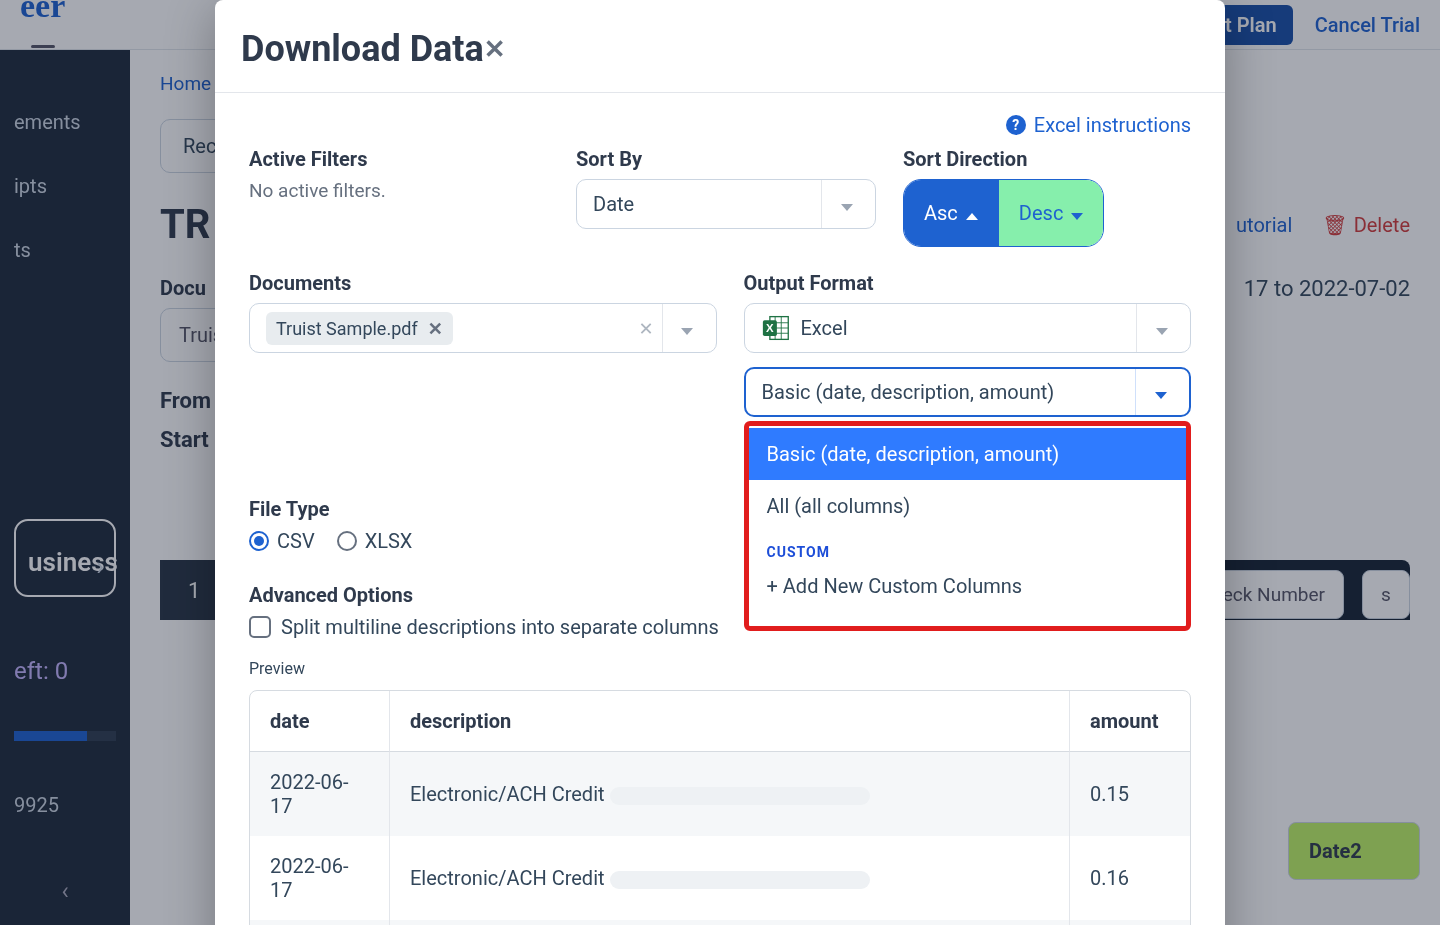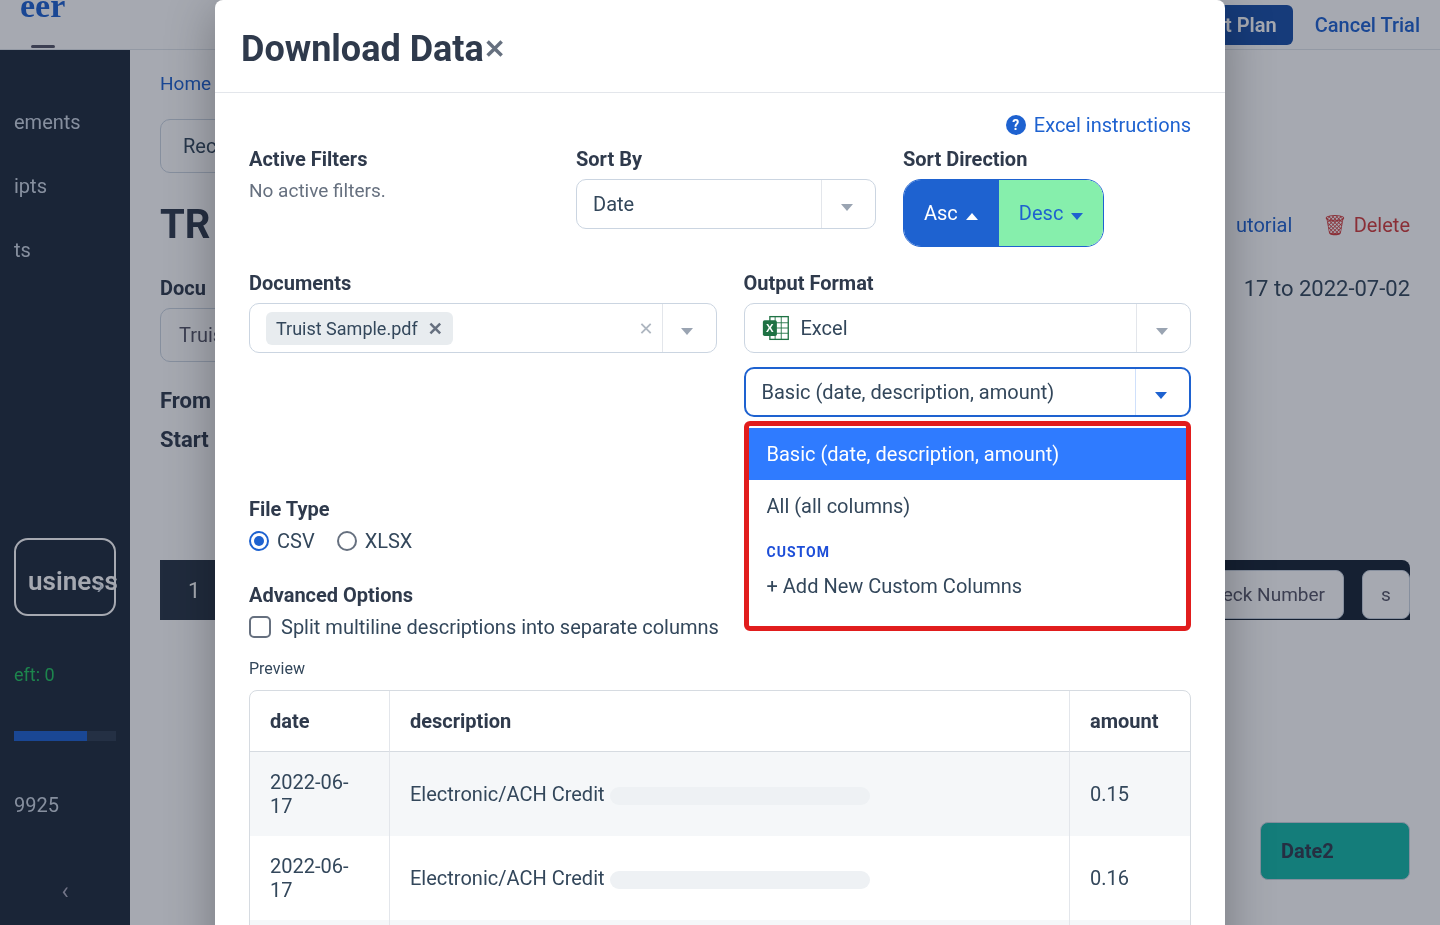--- a/index.html
+++ b/index.html
@@ -18,21 +18,21 @@
   .topbar .right { display:flex; align-items:center; gap:22px; font-size:20px; }
   .trial-text { color:#33475b; }
   .btn-select-plan { background:#174ea6; color:#fff; padding:8px 16px; border-radius:6px; font-weight:600;}
   .cancel-trial { color:#1e62d0; font-weight:500; }
 
   .sidebar { position:absolute; left:0; top:50px; bottom:0; width:130px; background:#1e2a3a; color:#cbd5e1; padding:60px 14px 20px 14px; display:flex; flex-direction:column; gap:40px; font-size:20px; }
   .sidebar .item { color:#cbd5e1; }
   .sidebar .upgrade-card { margin-top:auto; border:2px solid #fff; border-radius:14px; padding:18px 12px; text-align:left; position:relative;}
   .sidebar .upgrade-card .chev { position:absolute; right:10px; top:40%; font-size:26px; color:#cbd5e1;}
   .sidebar .biz { font-size:26px; font-weight:600; color:#fff; margin-top:8px;}
-  .sidebar .foot { font-size:18px; color:#22c55e; margin-top:8px;}
+  .sidebar .foot { font-size:24px; color:#c4b5fd; margin-top:20px;}
   .sidebar .progress { height:10px; background:#2e3c50; margin-top:6px; position:relative;}
   .sidebar .progress::before{content:"";position:absolute;left:0;top:0;height:100%;width:72%;background:#1e62d0;}
   .sidebar .num { font-size:20px; color:#cbd5e1; margin-top:12px;}
   .sidebar .collapse { margin-top:20px; text-align:center; font-size:24px; color:#aab;}
 
   .content { position:absolute; left:130px; top:50px; right:0; bottom:0; background:#fff; padding:22px 30px; }
   .breadcrumb { color:#1e62d0; font-size:19px; margin-bottom:24px;}
   .pill-row { display:flex; gap:10px; margin-bottom:28px;}
   .pill { border:1px solid #cbd5e1; border-radius:10px; padding:14px 22px; font-size:20px; color:#33475b;}
   .title-row { display:flex; align-items:center; gap:30px; margin-bottom:28px;}
@@ -46,21 +46,21 @@
   .doc-row { display:flex; gap:40px; align-items:flex-start;}
   .select-box { border:1px solid #cbd5e1; border-radius:10px; padding:14px 18px; font-size:20px; color:#556; display:flex; align-items:center; justify-content:space-between; min-width:300px;}
   .daterange { margin-left:auto; font-size:22px; color:#33475b;}
 
   .meta-row { display:flex; gap:60px; margin-top:26px; font-size:22px; font-weight:700; color:#2f3a4c;}
   .tabs { position:absolute; left:30px; right:30px; top:510px; height:60px; background:#152232; border-radius:8px 8px 0 0; display:flex; align-items:center;}
   .tab { color:#fff; font-size:22px; padding:0 28px; height:100%; display:flex; align-items:center;}
   .tab.active{ background:#273445;}
   .right-header-block{ position:absolute; right:30px; top:520px; display:flex; gap:18px; align-items:center;}
   .chkbox{ border:1px solid #cbd5e1; border-radius:8px; padding:12px 18px; font-size:19px; color:#556; background:#fff;}
-  .date2panel{ position:absolute; right:30px; top:772px; width:150px; border:1px solid #cbd5e1; border-radius:8px; padding:16px 20px; font-size:20px; font-weight:700; color:#2f3a4c; background:#14b8a6;}
+  .date2panel{ position:absolute; right:20px; top:772px; width:132px; border:1px solid #cbd5e1; border-radius:8px; padding:16px 20px; font-size:20px; font-weight:700; color:#2f3a4c; background:#bef264;}
 
   
   .modal-wrap { position:absolute; inset:0; display:flex; align-items:flex-start; justify-content:center; }
   .modal { position:relative; width:1010px; margin-top:0; background:#fff; border-radius:8px; box-shadow:0 10px 50px rgba(0,0,0,0.3); overflow:hidden; }
   .modal-header { padding:28px 34px 22px 26px; display:flex; justify-content:flex-start; align-items:center;}
   .modal-title { font-size:36px; font-weight:700; color:#2f3a4c;}
   .modal-close { font-size:26px; color:#66707f; cursor:pointer; font-weight:700;}
   .modal hr { border:none; border-top:1px solid #e3e6eb;}
   .modal-body { padding:20px 34px 30px 34px; }
 

